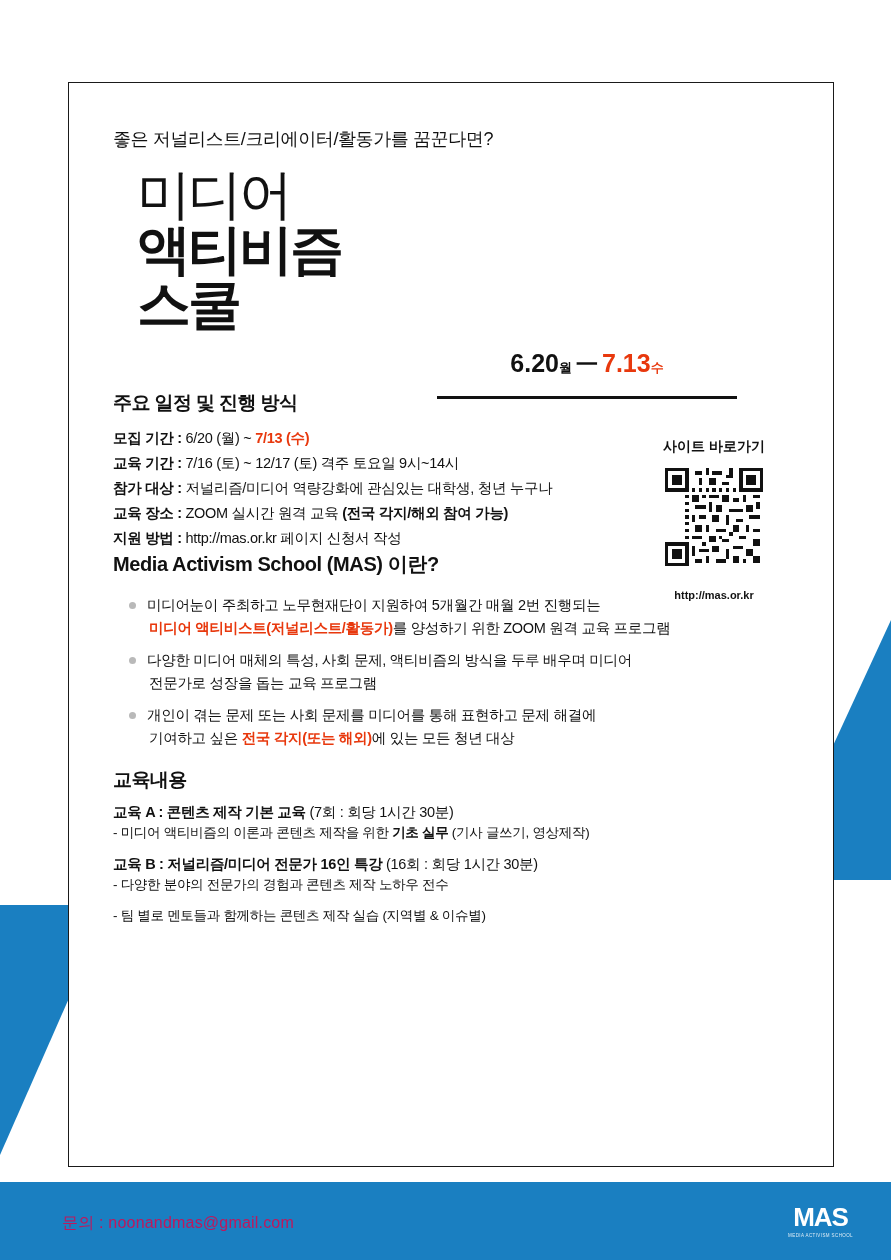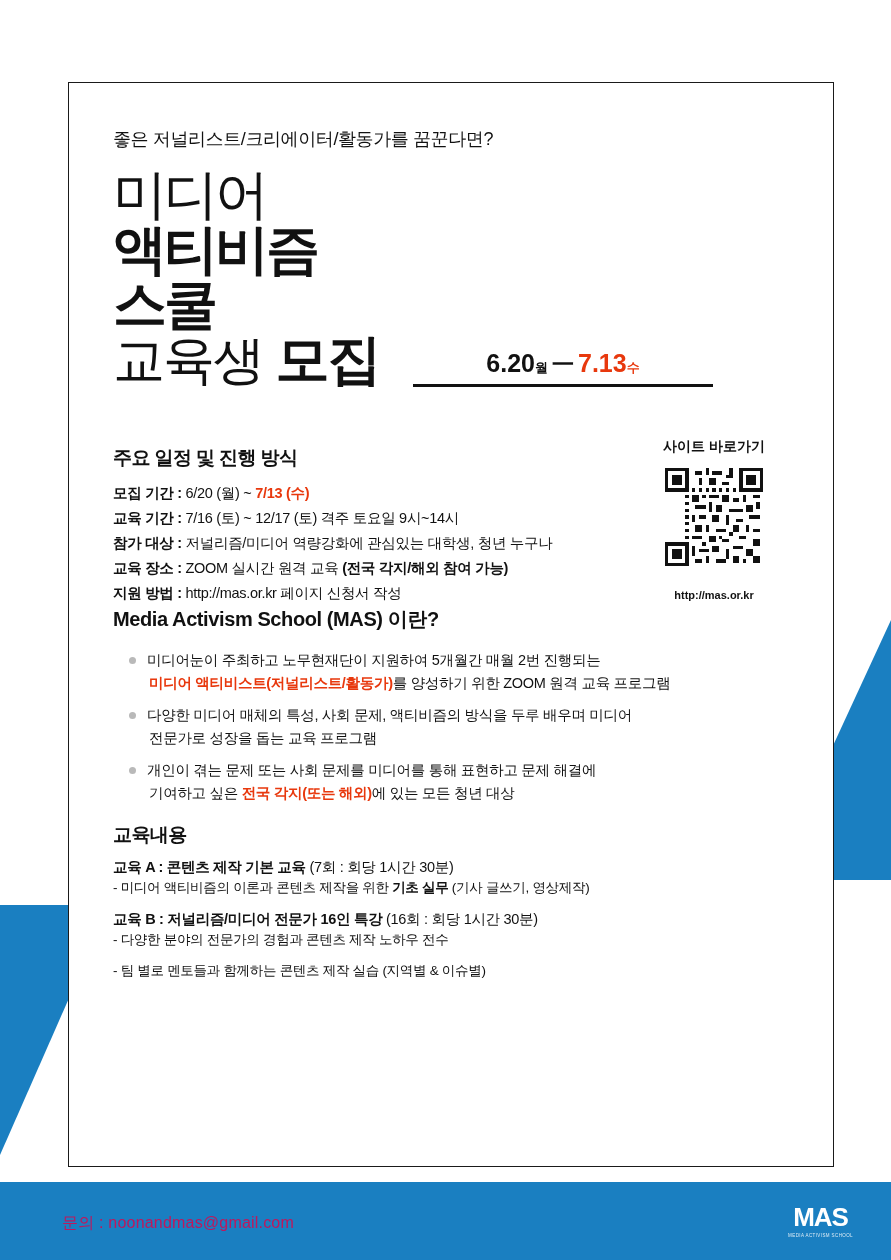--- a/index.html
+++ b/index.html
@@ -41,32 +41,32 @@
 
   
   .card{
     position:absolute;left:68px;top:82px;width:766px;height:1085px;
     background:#ffffff;border:1.5px solid #1a1a1a;box-sizing:border-box;
     z-index:2;padding:44px 44px 0 44px;
   }
 
   .kicker{font-size:18px;color:#111;margin:0 0 16px 0;letter-spacing:-.4px;}
 
-  .title-block{position:relative;}
+  .title-block{position:relative;margin-left:24px;}
   .t-line{line-height:1.02;letter-spacing:-3px;color:#111;}
   .t1{font-size:54px;font-weight:400;}
   .t2{font-size:54px;font-weight:bold;}
   .t3{font-size:54px;font-weight:bold;}
   .t4{font-size:52px;font-weight:400;letter-spacing:-2px;}
   .t4 b{font-weight:bold;font-size:54px;}
 
   
   .date-band{
     position:absolute;left:300px;top:182px;width:300px;
-    border-bottom:3px solid #111;padding-bottom:4px;text-align:center;
+    border-bottom:3px solid #111;padding-bottom:16px;text-align:center;
   }
   .date-band .d1{font-size:25px;font-weight:bold;color:#111;}
   .date-band .d1 .sfx{font-size:13px;font-weight:bold;}
   .date-band .dash{font-size:22px;font-weight:bold;color:#111;margin:0 4px;}
   .date-band .d2{font-size:25px;font-weight:bold;color:#e8380d;}
   .date-band .d2 .sfx{font-size:13px;font-weight:bold;}
 
   
   .qr-wrap{position:absolute;right:44px;top:355px;width:150px;text-align:center;}
   .qr-label{font-size:14px;font-weight:bold;color:#111;margin-bottom:7px;}
@@ -104,21 +104,20 @@
 <div class="blue-shape-left"></div>
 
 <div class="card">
 
   <p class="kicker">좋은 저널리스트/크리에이터/활동가를 꿈꾼다면?</p>
 
   <div class="title-block">
     <div class="t-line t1">미디어</div>
     <div class="t-line t2">액티비즘</div>
     <div class="t-line t3">스쿨</div>
-    <div class="t-line t4"><span>교육생 </span><b>모집</b></div>
 
     <div class="date-band">
       <span class="d1"><span>6.20</span><span class="sfx">월</span></span><span class="dash">一</span><span class="d2"><span>7.13</span><span class="sfx">수</span></span>
     </div>
   </div>
 
   <div class="qr-wrap">
     <div class="qr-label">사이트 바로가기</div>
     <div class="qr-box">
       <svg viewBox="0 0 29 29" width="98" height="98" shape-rendering="crispEdges" aria-hidden="true">

